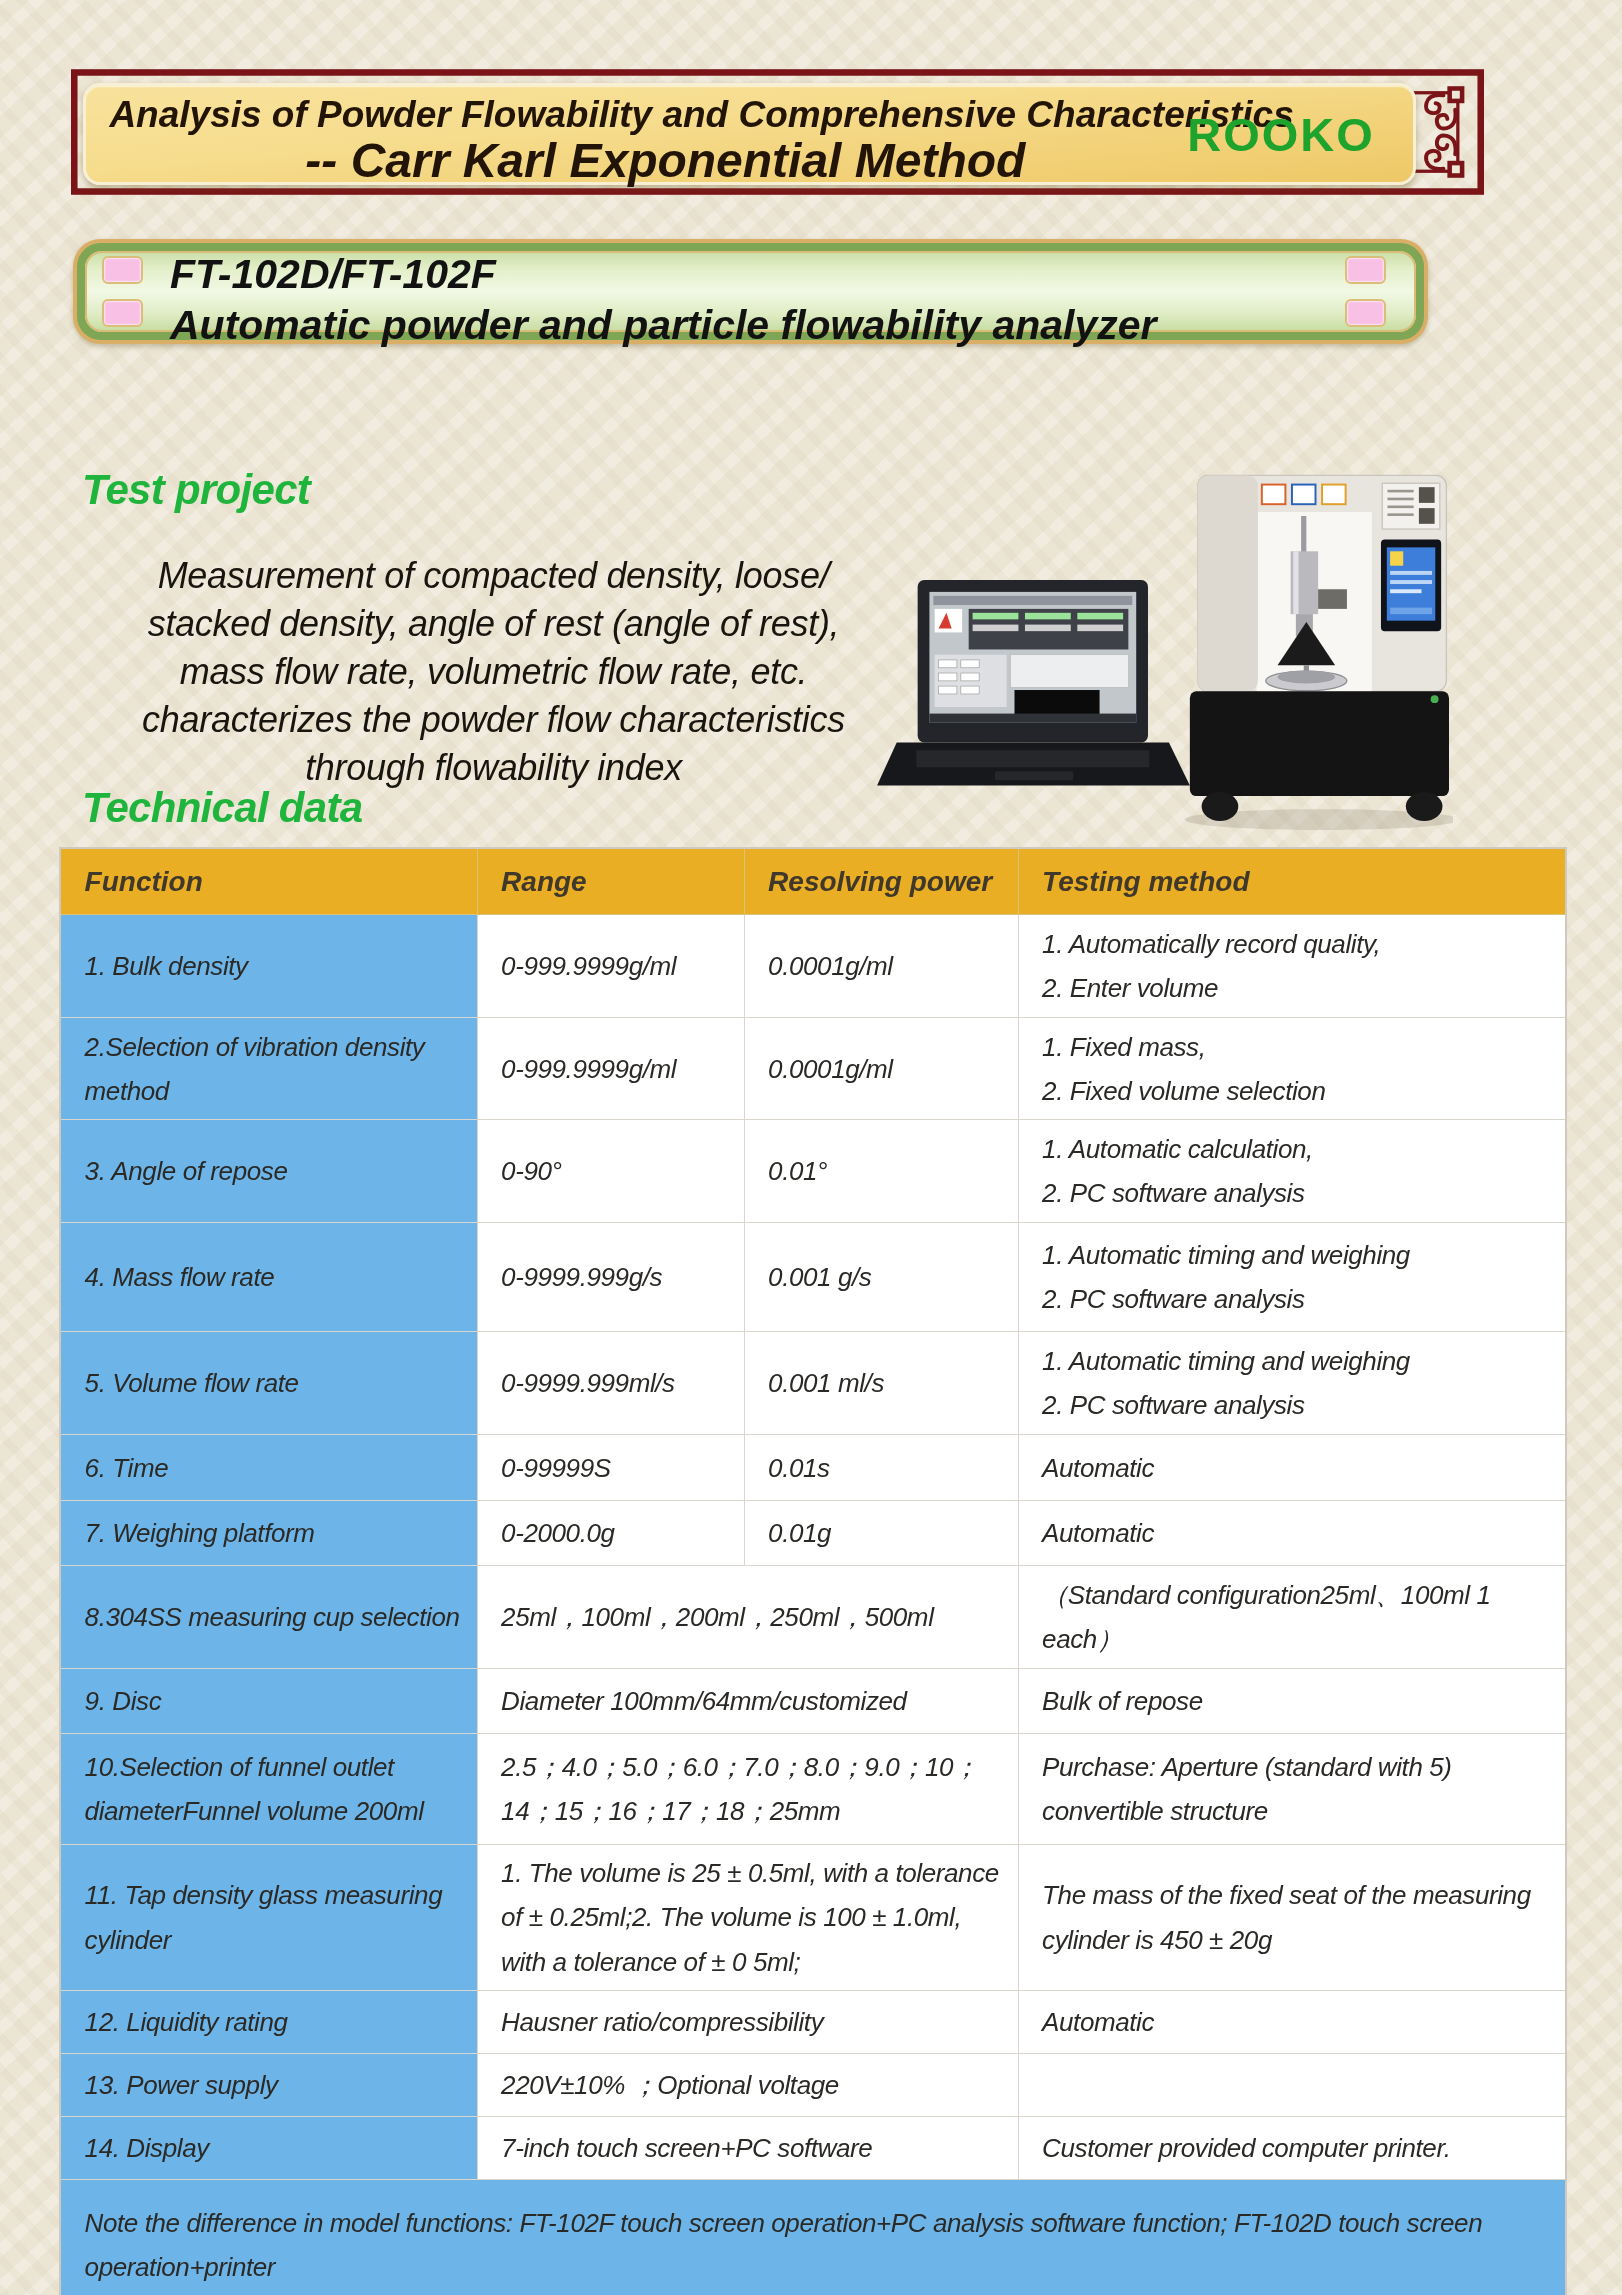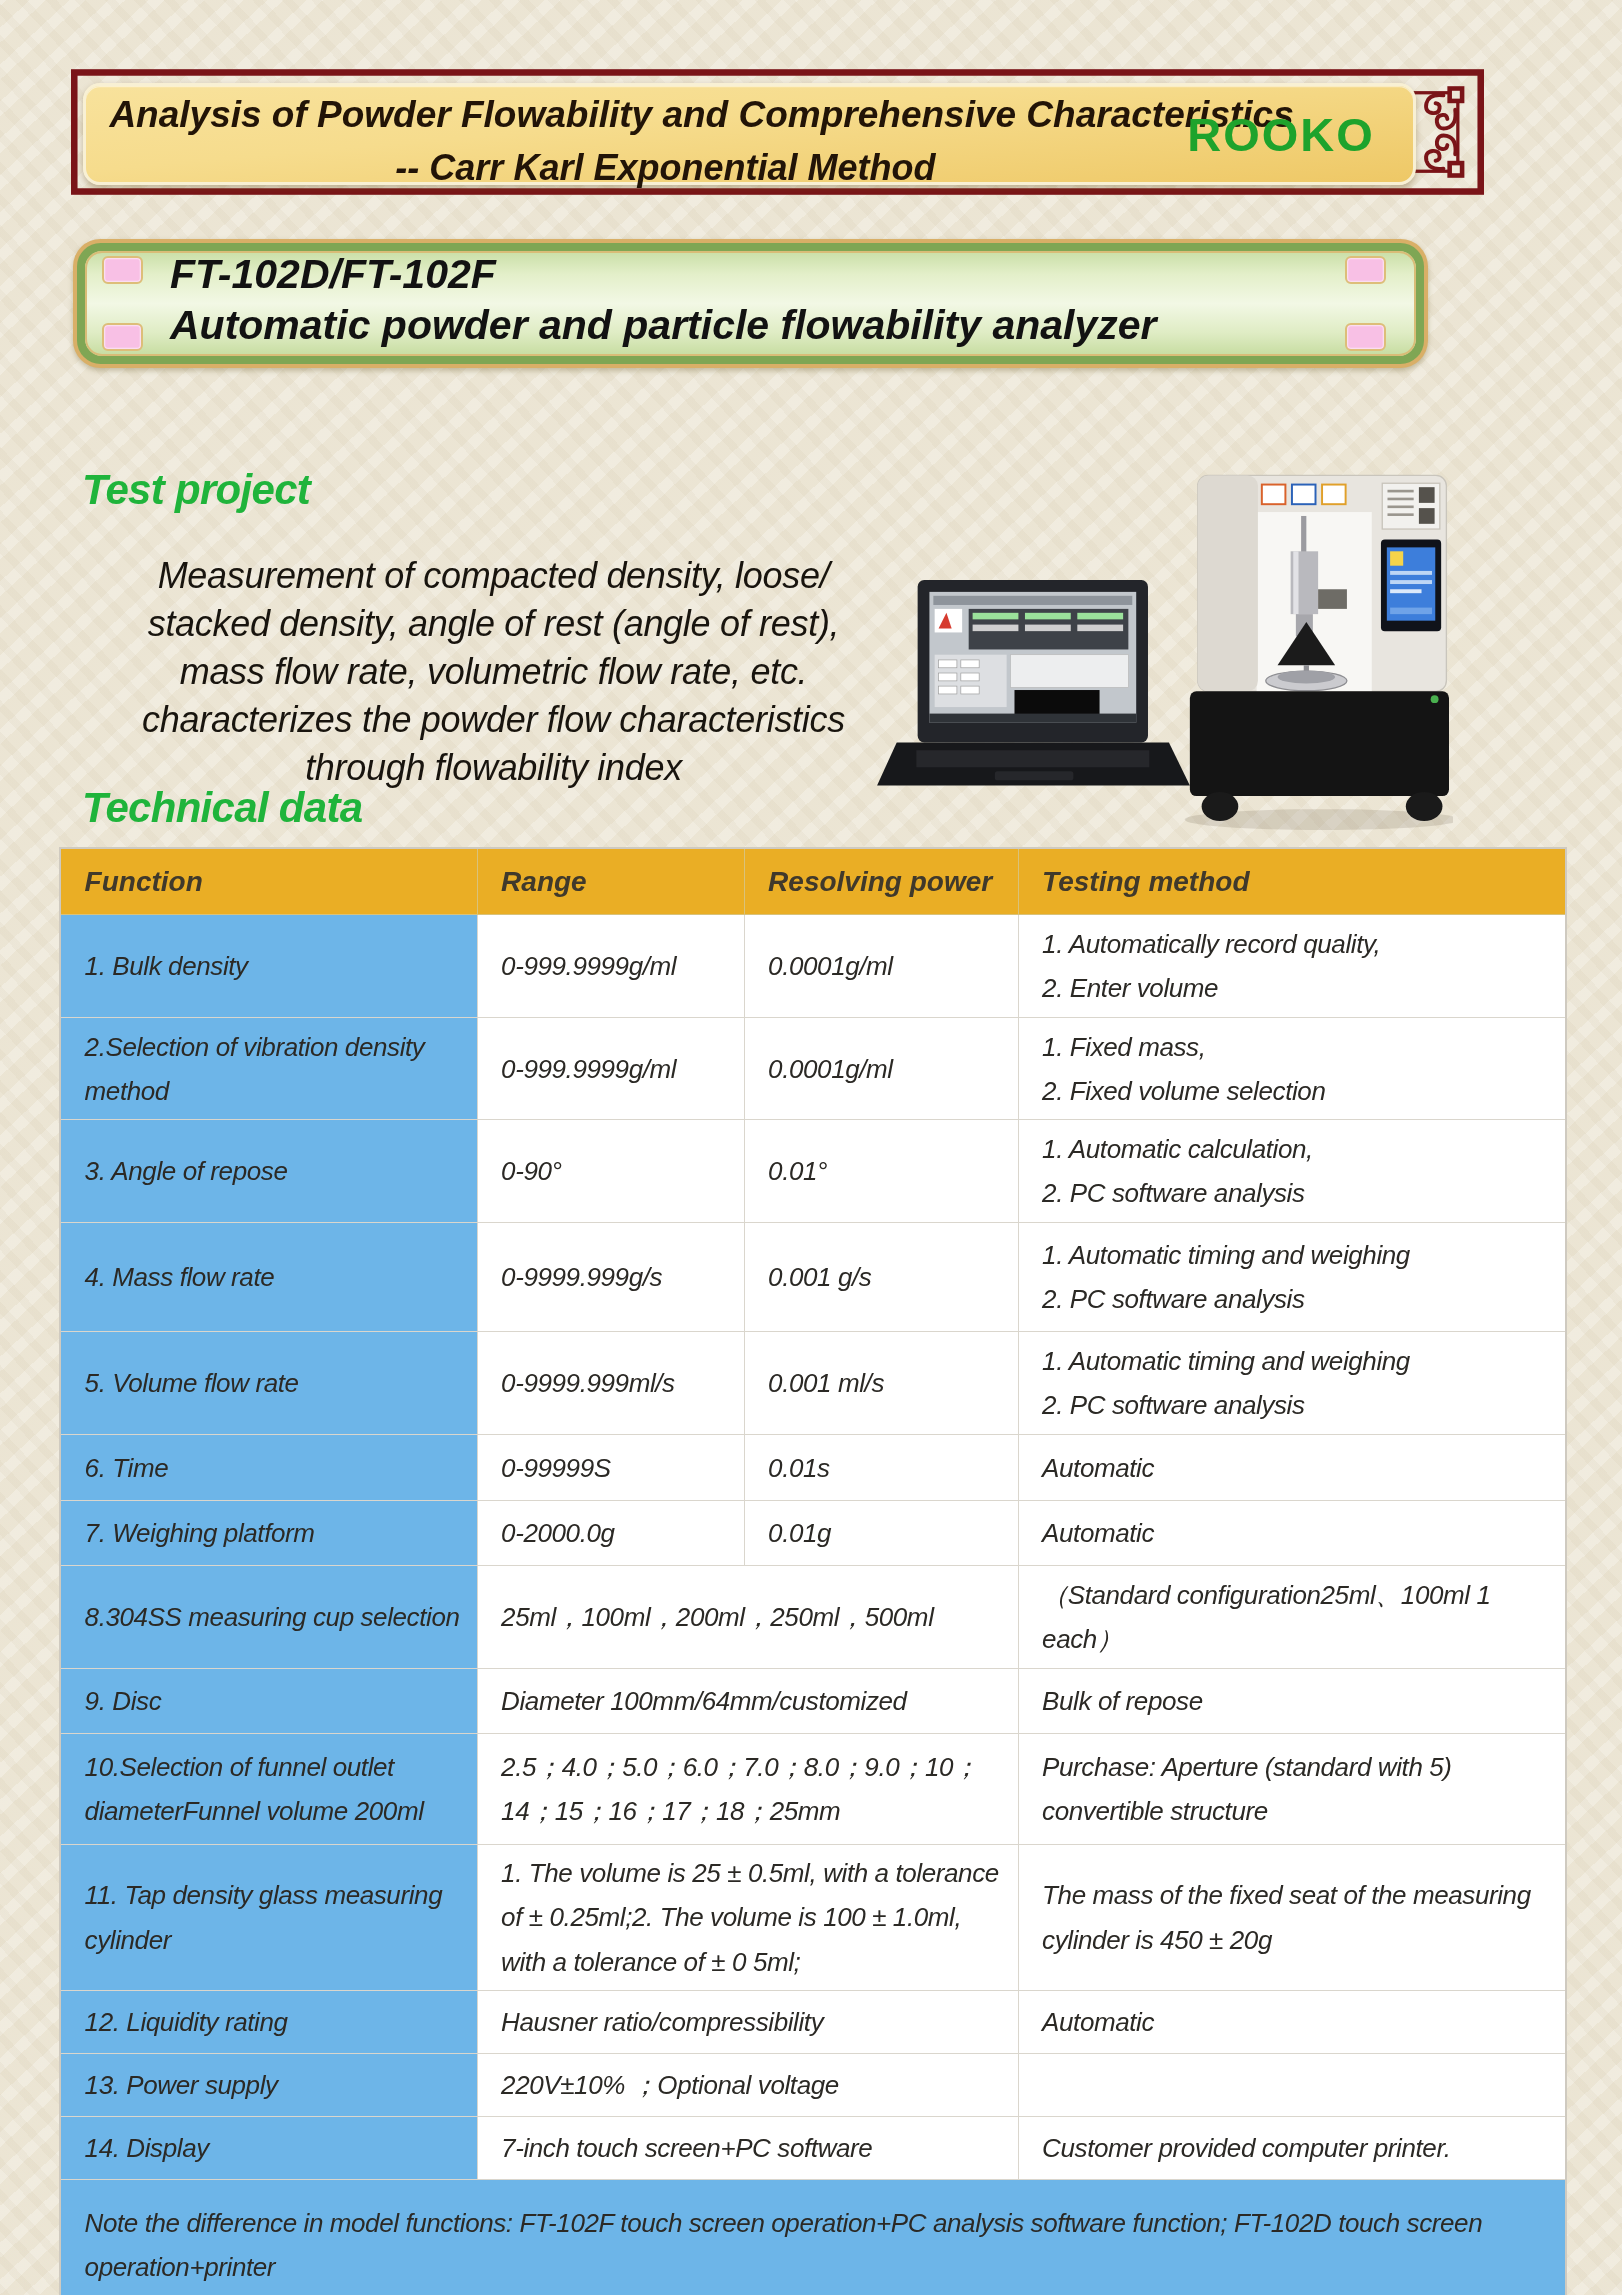--- a/index.html
+++ b/index.html
@@ -16,28 +16,28 @@
   .header-frame{position:absolute;left:71px;top:69px;width:1413px;height:126px;}
   .header-frame svg.frame-svg{position:absolute;left:0;top:0;width:100%;height:100%;}
   .plaque{
     position:absolute;left:11.8px;top:14.4px;width:1327px;height:96px;
     border-radius:17px;border:3.3px solid #F8F0D4;
     background:linear-gradient(175deg,#F8E29C 0%,#F6DC8D 40%,#EEC866 100%);
     box-shadow:0 3.3px 6.5px rgba(110,80,25,0.35), inset 0 1.3px 0 rgba(255,255,255,0.5);
   }
   .plaque-titles{position:absolute;left:23.6px;top:7.9px;width:1112px;color:#221407;}
   .title-l1{font-style:italic;font-weight:600;font-size:37px;line-height:41px;white-space:nowrap;}
-  .title-l2{font-style:italic;font-weight:600;font-size:36px;line-height:39px;margin-top:13px;text-align:center;}
+  .title-l2{font-style:italic;font-weight:600;font-size:48px;line-height:39px;margin-top:6px;text-align:center;}
   .brand{
     position:absolute;right:38px;top:50%;transform:translateY(-50%);
     font-weight:900;font-size:47px;letter-spacing:2px;color:#1EA32C;
   }
 
   
-  .model-banner{position:absolute;left:73px;top:239px;width:1355px;height:129px;border-radius:27.5px;background:#D9AF67;box-shadow:0 2.6px 5.2px rgba(120,110,60,0.35);}
+  .model-banner{position:absolute;left:73px;top:239px;width:1355px;height:105px;border-radius:27.5px;background:#D9AF67;box-shadow:0 2.6px 5.2px rgba(120,110,60,0.35);}
   .banner-ring{position:absolute;inset:3.9px;border-radius:23.6px;background:#7FA654;}
   .banner-panel{
     position:absolute;inset:11.8px;border-radius:17px;
     background:linear-gradient(180deg,#C9DEA6 0%,#E3EFC9 22%,#F2F8E5 50%,#DFECC4 78%,#C6DCA0 100%);
     box-shadow:inset 0 0 0 2px #D9BC77;
   }
   .pink-sq{position:absolute;width:37px;height:23.6px;background:#F8C0E5;border:2.6px solid #DDBE79;border-radius:5.9px;box-shadow:inset 0 0 0 1.3px #FBDDF1;}
   .pink-tl{left:29px;top:17px;} .pink-bl{left:29px;bottom:17px;}
   .pink-tr{right:42px;top:17px;} .pink-br{right:42px;bottom:17px;}
   .banner-text{position:absolute;left:97px;top:14.4px;color:#121212;}

